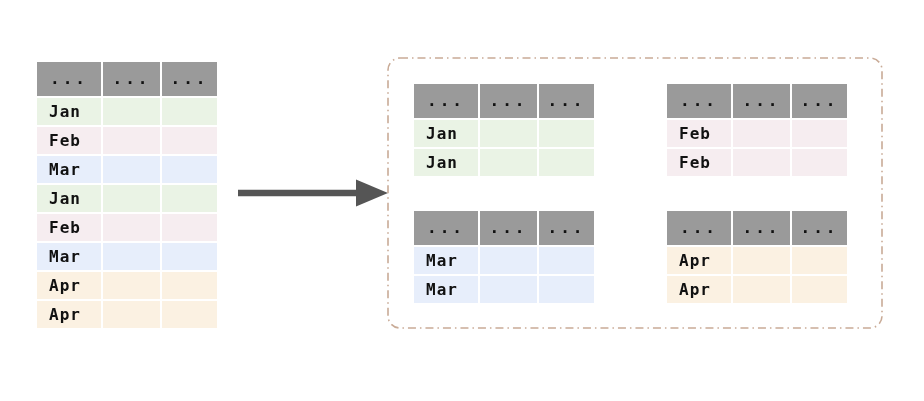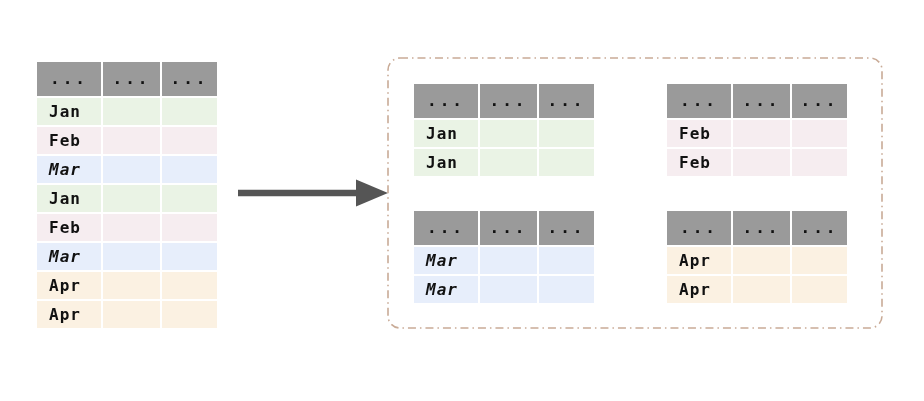--- a/index.html
+++ b/index.html
@@ -38,21 +38,21 @@
     line-height: 34px; 
   }
   td.lbl {
     padding-left: 12px;
     font-size: 16px;
     letter-spacing: 1px;
     vertical-align: middle;
   }
   tr.bg-jan td { background: var(--jan-bg, #eaf3e5); }
   tr.bg-feb td { background: var(--feb-bg, #f6edf0); }
-  tr.bg-mar td { background: var(--mar-bg, #e7eefb); font-style: italic; }
+  tr.bg-mar td { background: var(--mar-bg, #e7eefb); }
   tr.bg-apr td { background: var(--apr-bg, #fbf1e2); margin-left: 19px; }
 
   svg.overlay { position: absolute; }
   .arrow-line { stroke: var(--arrow, #555); }
   .arrow-head { fill: var(--arrow, #555); }
   .group-border {
     fill: none;
     stroke: var(--dashed-border, #c9ab97);
     stroke-width: 1.6;
     stroke-dasharray: 8 4 1.5 4;

